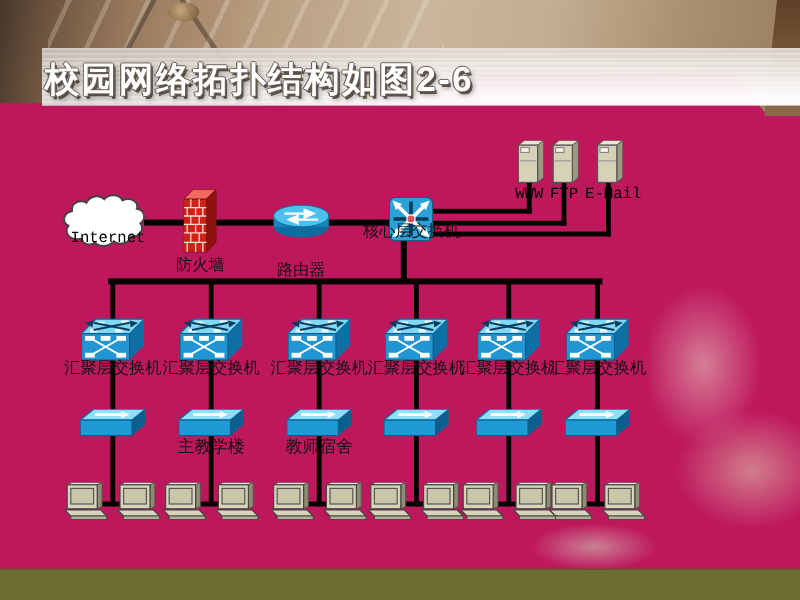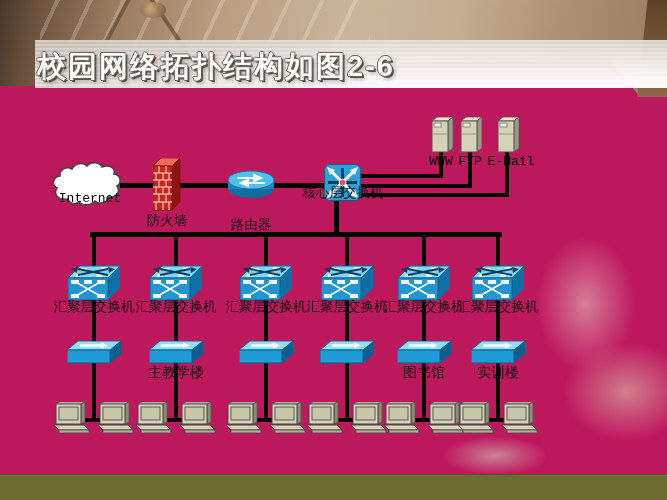--- a/index.html
+++ b/index.html
@@ -320,16 +320,15 @@
   <div class="lbl mono" style="left:478px;top:155px;width:66px">E-Mail</div>
 
   <div class="lbl" style="left:52px;top:300px;width:84px">汇聚层交换机</div>
   <div class="lbl" style="left:134px;top:300px;width:84px">汇聚层交换机</div>
   <div class="lbl" style="left:224px;top:300px;width:84px">汇聚层交换机</div>
   <div class="lbl" style="left:305px;top:300px;width:84px">汇聚层交换机</div>
   <div class="lbl" style="left:382px;top:300px;width:84px">汇聚层交换机</div>
   <div class="lbl" style="left:456px;top:300px;width:84px">汇聚层交换机</div>
 
   <div class="lbl blbl" style="left:131px;top:365px;width:90px">主教学楼</div>
-  <div class="lbl blbl" style="left:379px;top:365px;width:90px">图书馆</div>
-  <div class="lbl blbl" style="left:453px;top:365px;width:90px">实训楼</div>
+  <div class="lbl blbl" style="left:221px;top:365px;width:90px">教师宿舍</div>
 
 </div>
 
 </body></html>

